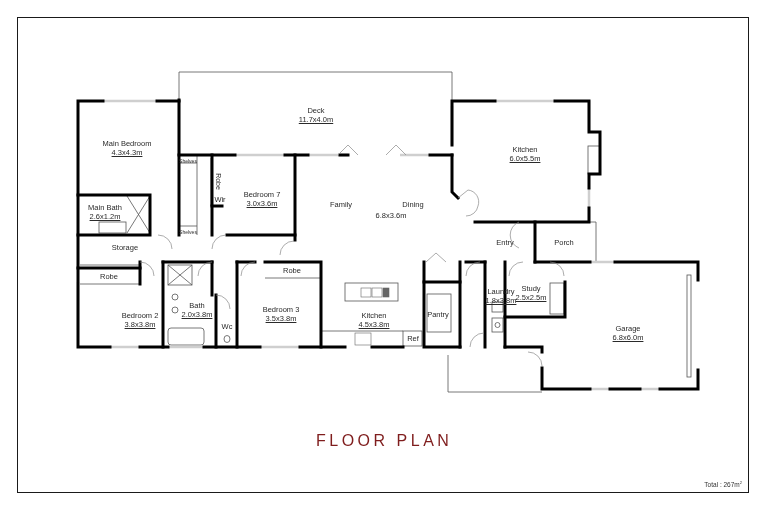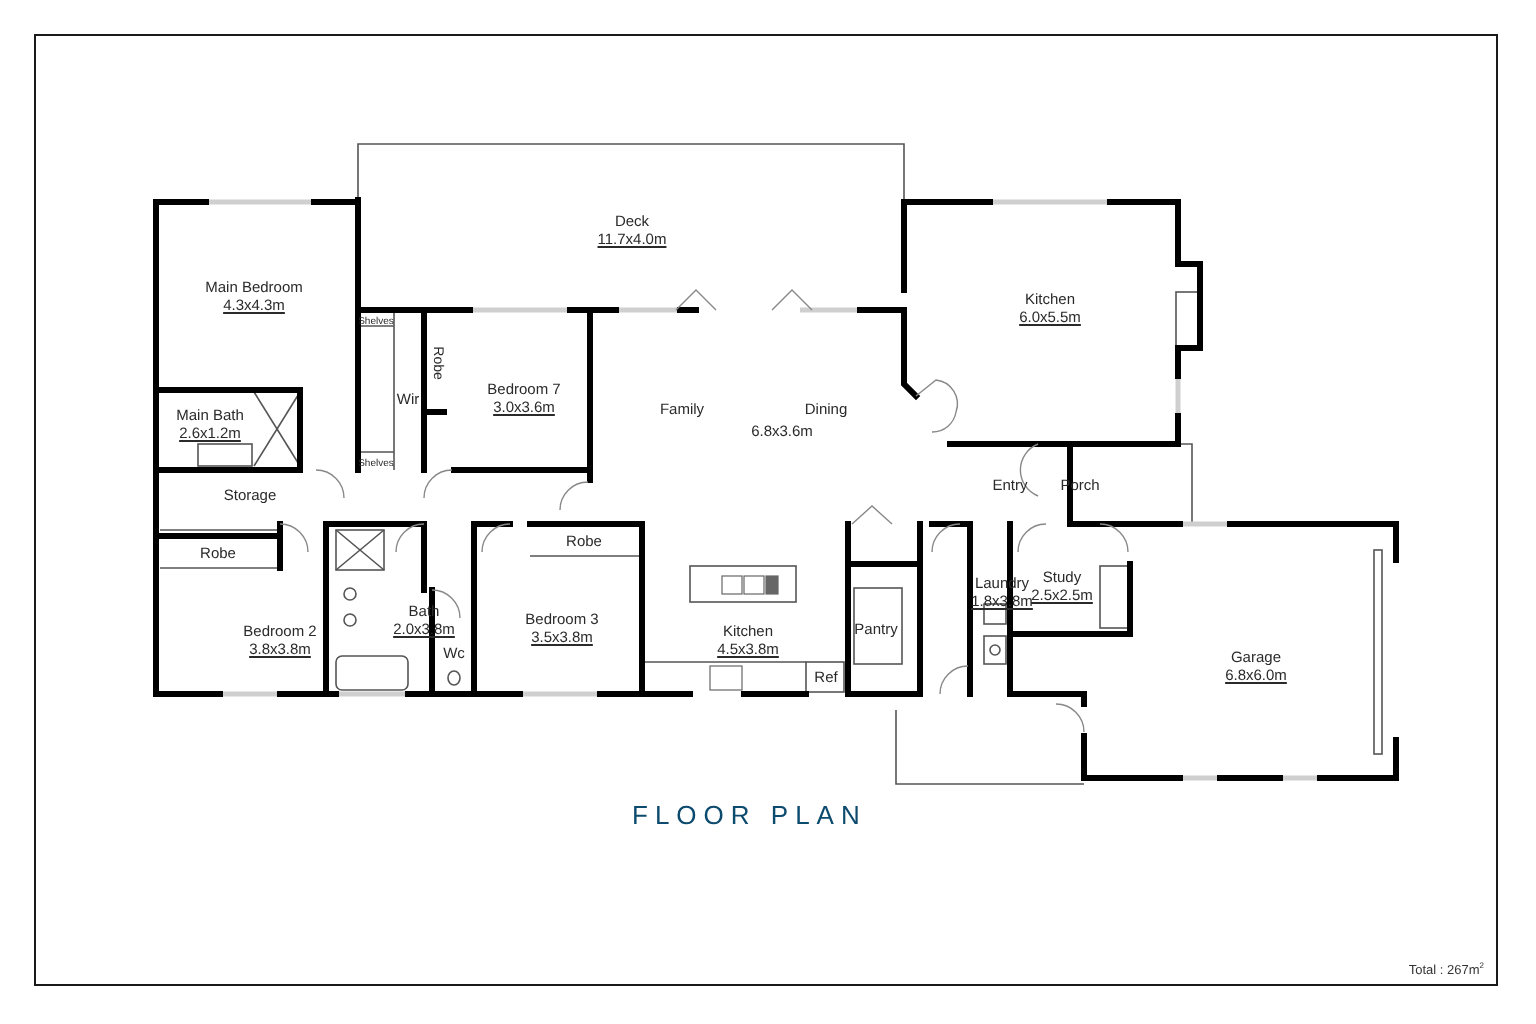--- a/index.html
+++ b/index.html
@@ -3,21 +3,21 @@
 <meta charset="utf-8">
 <style>
   html, body { margin: 0; padding: 0; background: #ffffff; }
   body { width: 768px; height: 512px; position: relative; overflow: hidden; font-family: "Liberation Sans", sans-serif; }
   .frame { position: absolute; left: 17px; top: 17px; width: 732px; height: 476px; border: 1.5px solid #1a1a1a; box-sizing: border-box; }
   svg.plan { position: absolute; left: 0; top: 0; width: 768px; height: 512px; }
   .lbl { position: absolute; font-size: 7.5px; color: #2a2a2a; text-align: center; line-height: 9px; white-space: nowrap; transform: translateX(-50%); }
   .lbl .dim { display: block; text-decoration: underline; }
   .lbl-v { position: absolute; font-size: 7px; color: #2a2a2a; transform: rotate(90deg); transform-origin: center; white-space: nowrap; }
   .small { font-size: 5px; }
-  .title { position: absolute; left: 316px; top: 400px; font-size: 13px; letter-spacing: 3.5px; color: #0c4a6e; }
+  .title { position: absolute; left: 316px; top: 432px; font-size: 16px; letter-spacing: 3.5px; color: #7f1d1d; }
   .total { position: absolute; right: 26px; top: 480px; font-size: 6.5px; color: #333; }
   .total sup { font-size: 4px; }
 </style>
 </head>
 <body>
 
 <div class="frame"></div>
 
 <svg class="plan" viewBox="0 0 768 512">
   <g fill="none" stroke="#555" stroke-width="0.8">
@@ -176,53 +176,53 @@
 
 <div class="lbl" style="left:316px;top:106px;">
   <span>Deck</span><span class="dim">11.7x4.0m</span>
 </div>
 <div class="lbl" style="left:127px;top:139px;">
   <span>Main Bedroom</span><span class="dim">4.3x4.3m</span>
 </div>
 <div class="lbl" style="left:105px;top:203px;">
   <span>Main Bath</span><span class="dim">2.6x1.2m</span>
 </div>
-<div class="lbl" style="left:180px;top:195px;padding-left:48px;"><span>Wir</span></div>
+<div class="lbl" style="left:196px;top:195px;padding-left:48px;"><span>Wir</span></div>
 <div class="lbl small" style="left:188px;top:157px;"><span>Shelves</span></div>
 <div class="lbl small" style="left:188px;top:228px;"><span>Shelves</span></div>
 <div class="lbl-v" style="left:210px;top:178px;"><span>Robe</span></div>
 <div class="lbl" style="left:262px;top:190px;">
   <span>Bedroom 7</span><span class="dim">3.0x3.6m</span>
 </div>
 <div class="lbl" style="left:97px;top:243px;margin-left:28px;"><span>Storage</span></div>
 <div class="lbl" style="left:109px;top:272px;"><span>Robe</span></div>
 <div class="lbl" style="left:124px;top:311px;margin-left:16px;">
   <span>Bedroom 2</span><span class="dim">3.8x3.8m</span>
 </div>
-<div class="lbl" style="left:212px;top:301px;">
+<div class="lbl" style="left:197px;top:301px;">
   <span>Bath</span><span class="dim">2.0x3.8m</span>
 </div>
 <div class="lbl" style="left:227px;top:322px;"><span>Wc</span></div>
 <div class="lbl" style="left:292px;top:266px;"><span>Robe</span></div>
 <div class="lbl" style="left:281px;top:305px;">
   <span>Bedroom 3</span><span class="dim">3.5x3.8m</span>
 </div>
 <div class="lbl" style="left:341px;top:200px;"><span>Family</span></div>
 <div class="lbl" style="left:413px;top:200px;"><span>Dining</span></div>
 <div class="lbl" style="left:374px;top:211px;padding-left:34px;"><span>6.8x3.6m</span></div>
 <div class="lbl" style="left:374px;top:311px;">
   <span>Kitchen</span><span class="dim">4.5x3.8m</span>
 </div>
 <div class="lbl" style="left:413px;top:334px;"><span>Ref</span></div>
 <div class="lbl" style="left:438px;top:310px;"><span>Pantry</span></div>
 <div class="lbl" style="left:525px;top:145px;">
   <span>Kitchen</span><span class="dim">6.0x5.5m</span>
 </div>
 <div class="lbl" style="left:505px;top:238px;"><span>Entry</span></div>
-<div class="lbl" style="left:540px;top:238px;"><span>Porch</span></div>
+<div class="lbl" style="left:564px;top:238px;"><span>Porch</span></div>
 <div class="lbl" style="left:481px;top:287px;margin-left:20px;">
   <span>Laundry</span><span class="dim">1.8x3.8m</span>
 </div>
 <div class="lbl" style="left:531px;top:284px;">
   <span>Study</span><span class="dim">2.5x2.5m</span>
 </div>
 <div class="lbl" style="left:628px;top:324px;">
   <span>Garage</span><span class="dim">6.8x6.0m</span>
 </div>
 

